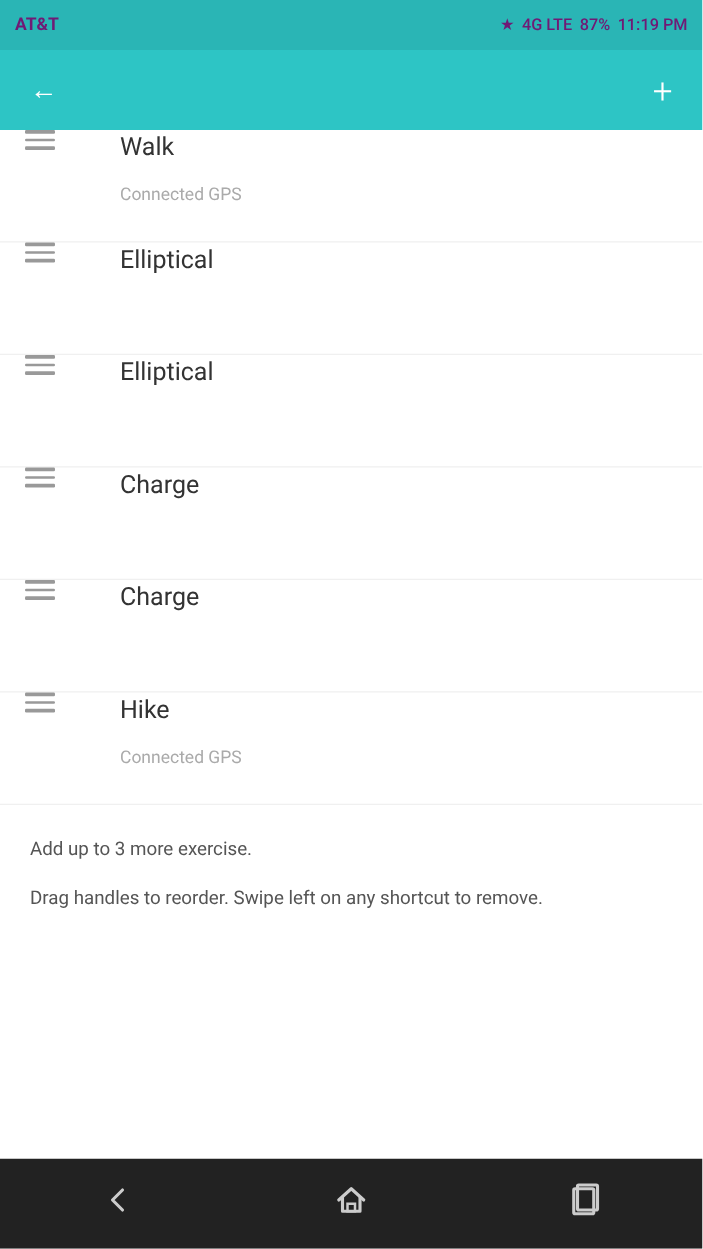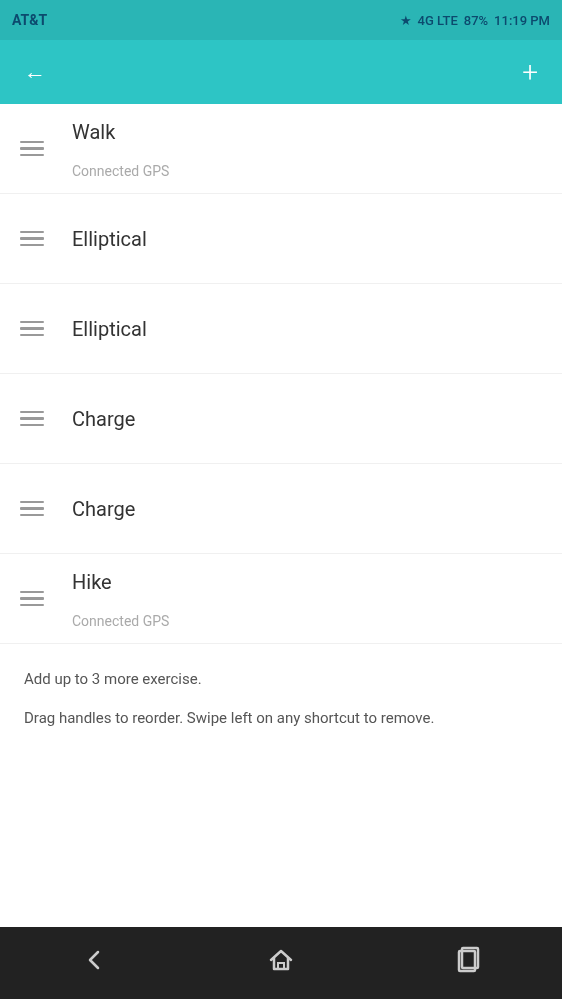--- a/index.html
+++ b/index.html
@@ -19,21 +19,21 @@
 
     
     .status-bar {
       width: 562px;
       height: 40px;
       background: #2ab5b5;
       display: flex;
       align-items: center;
       justify-content: space-between;
       padding: 11px 12px;
-      color: #0c4a6e;
+      color: #701a75;
       font-size: 13px;
       font-weight: 500;
     }
 
     .status-left {
       font-size: 14px;
       font-weight: bold;
     }
 
     .status-right {
@@ -80,25 +80,26 @@
     
     .content {
       width: 562px;
       background: #fff;
       padding-bottom: 20px;
     }
 
     
     .exercise-item {
       display: flex;
-      align-items: center;
+      align-items: flex-start;
       padding: 0 20px;
       height: 90px;
       border-bottom: 1px solid #f0f0f0;
       cursor: pointer;
+      gap: 24px;
     }
 
     .drag-handle {
       display: flex;
       flex-direction: column;
       gap: 4px;
       margin-right: 28px;
       flex-shrink: 0;
     }
 

